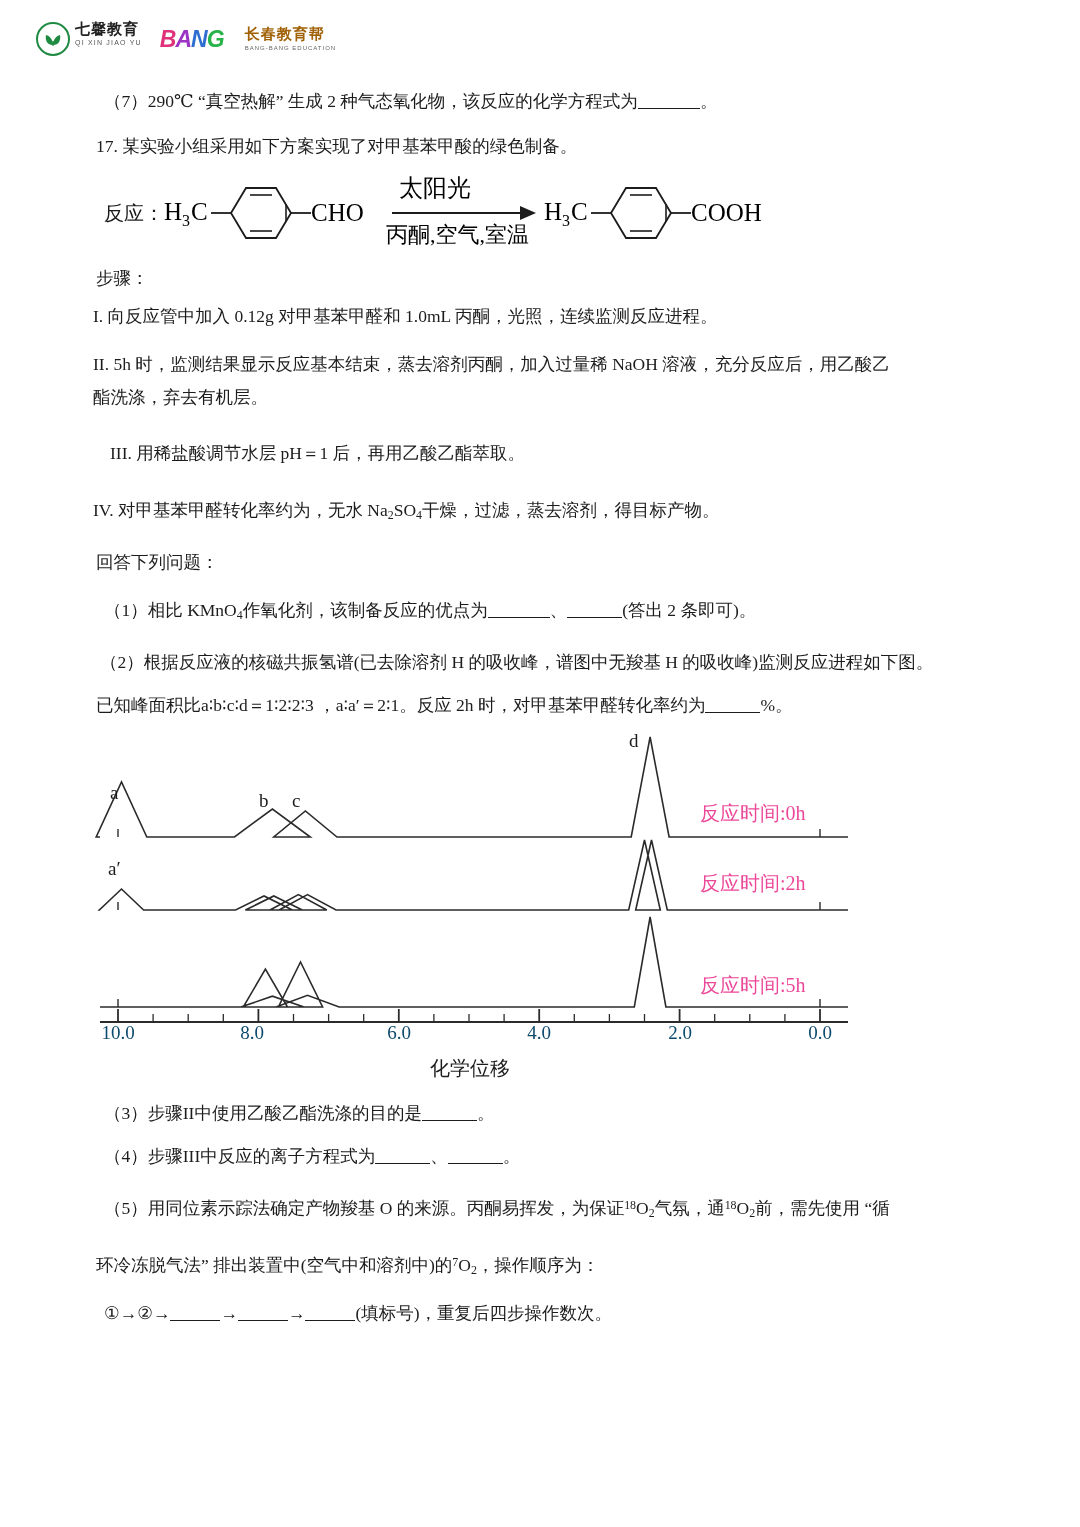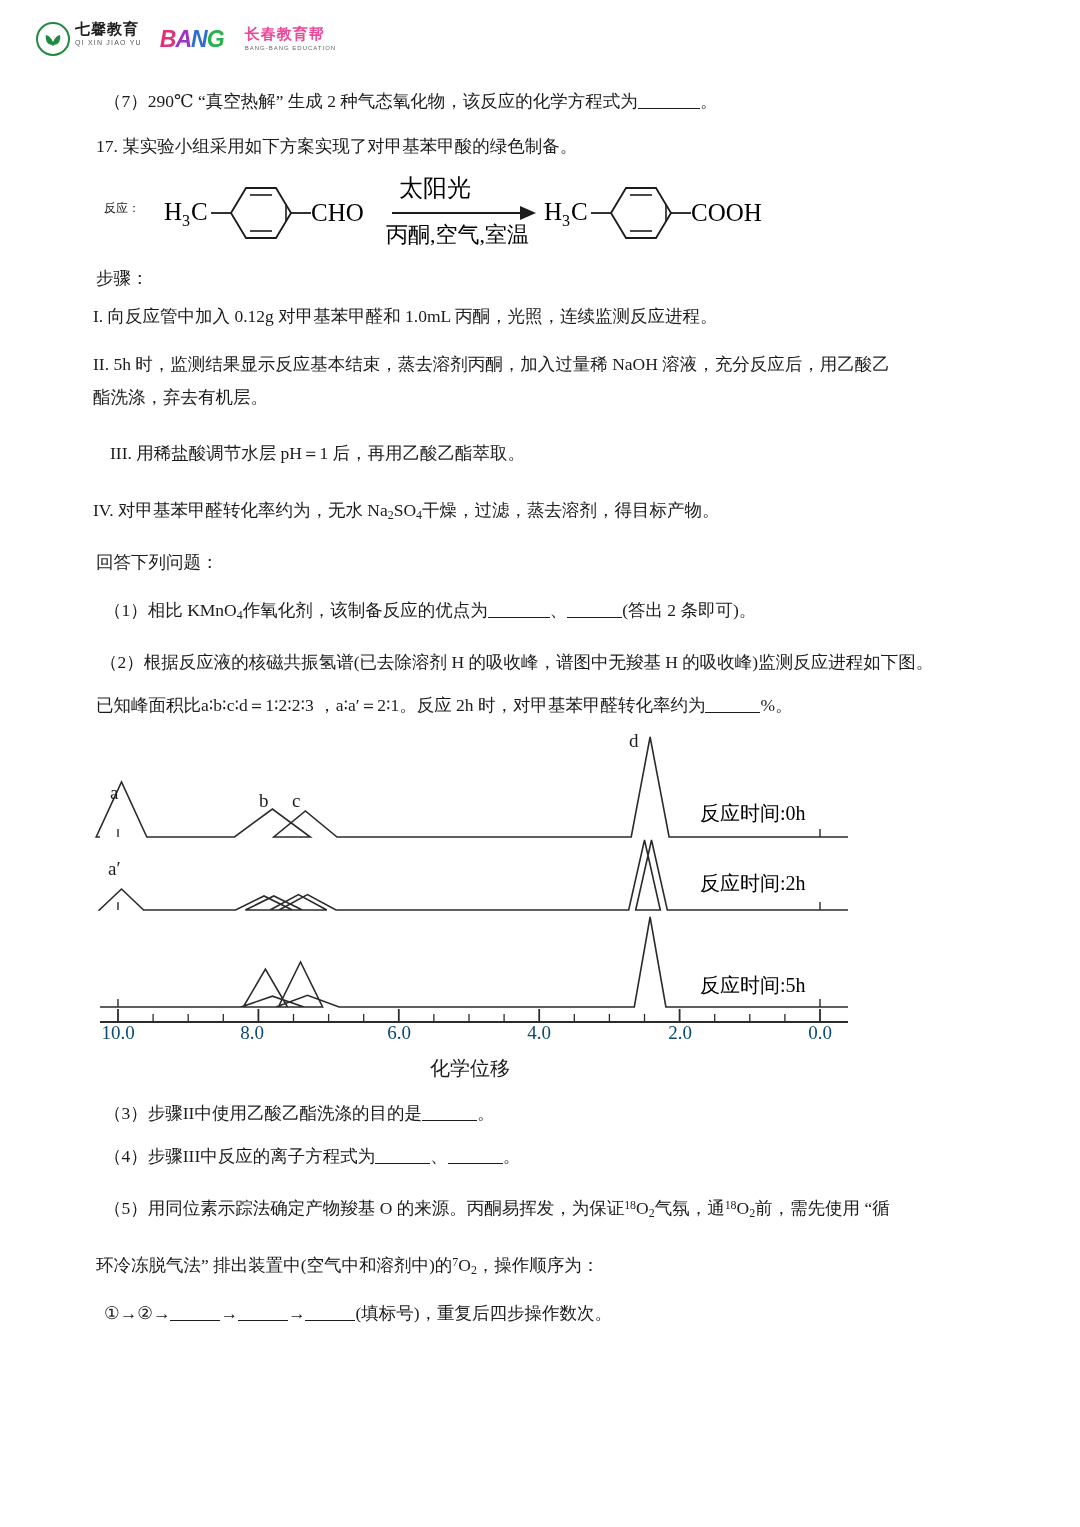--- a/index.html
+++ b/index.html
@@ -79,21 +79,21 @@
   .bang-word span:nth-child(4) { color: #27b24a; }
   .logo-bang-text {
     display: flex;
     flex-direction: column;
     line-height: 1;
   }
   .logo-bang-cn {
     font-family: "Liberation Serif", serif;
     font-size: 15px;
     font-weight: bold;
-    color: #ec4899;
+    color: #a16207;
     letter-spacing: 1px;
   }
   .logo-bang-py {
     font-family: "Liberation Sans", sans-serif;
     font-size: 6px;
     color: #666;
     letter-spacing: 1px;
     margin-top: 3px;
   }
 
@@ -127,37 +127,37 @@
     position: absolute;
     left: 104px;
     top: 172px;
     width: 700px;
     height: 82px;
   }
   .scheme-label {
     position: absolute;
     left: 0;
     top: 28px;
-    font-size: 12px;
+    font-size: 20px;
   }
   .scheme-svg { position: absolute; left: 0; top: 0; }
 
   
   .nmr {
     position: absolute;
     left: 0;
     top: 722px;
     width: 1080px;
     height: 365px;
   }
   .nmr-svg { position: absolute; left: 0; top: 0; }
   .trace-label {
     position: absolute;
     font-size: 20px;
-    color: #000000;
+    color: #ec4899;
     white-space: nowrap;
   }
   .peak-label {
     position: absolute;
     font-size: 19px;
     font-family: "Liberation Serif", serif;
     color: #1c1c1c;
   }
   .axis-tick-label {
     position: absolute;

